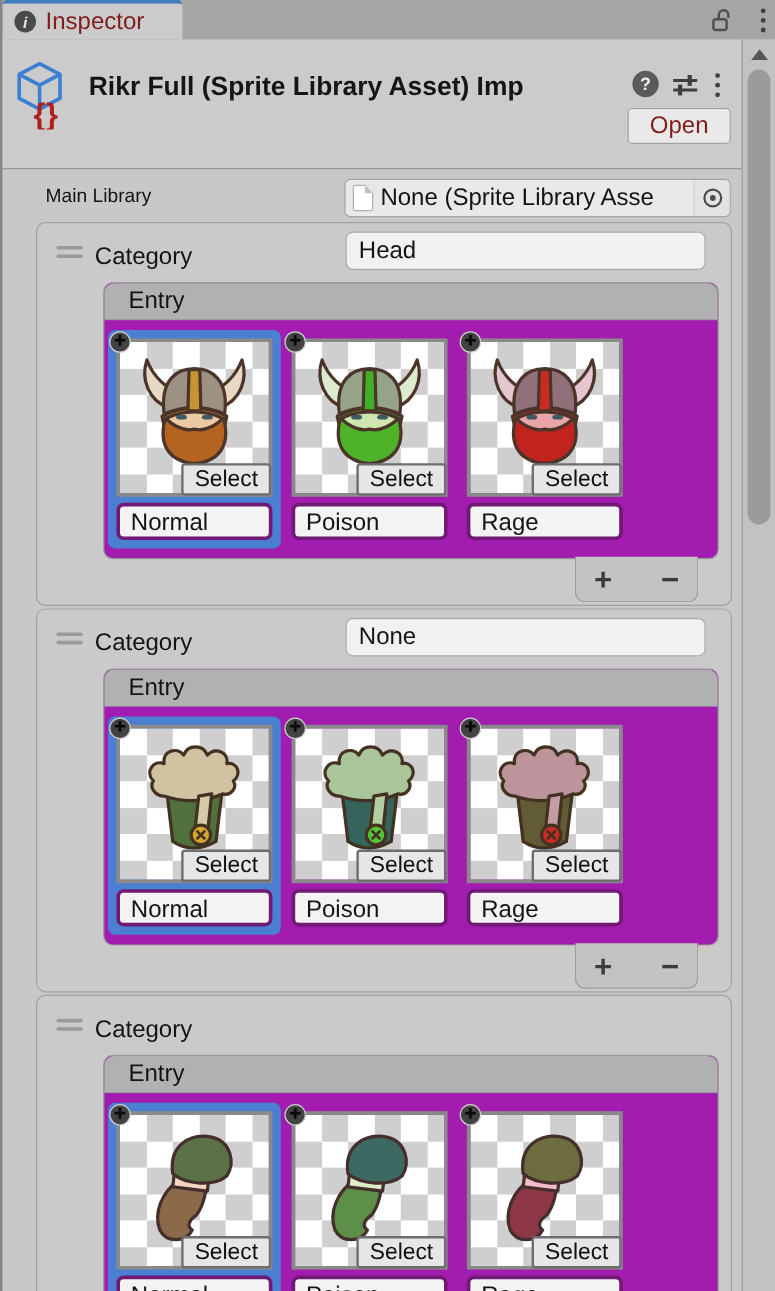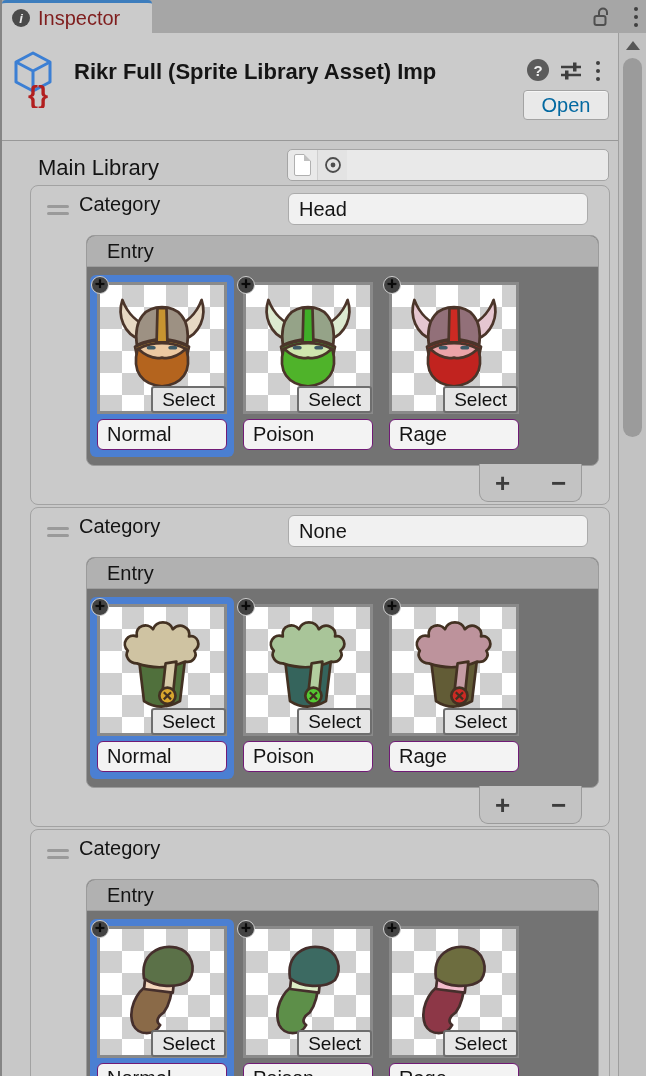--- a/index.html
+++ b/index.html
@@ -26,72 +26,72 @@
           border-bottom:1px solid #989898;}
   #asset-icon{position:absolute;left:12px;top:17px;}
   #asset-title{position:absolute;left:74px;top:26px;width:446px;font-size:22px;color:#151515;
           white-space:nowrap;overflow:hidden;font-weight:bold;}
   .hdr-ico{position:absolute;top:26px;cursor:pointer;}
   #help-ico{left:527px;width:22px;height:22px;border-radius:50%;background:#5b5b5b;color:#efefef;
           font-size:15px;font-weight:bold;display:flex;align-items:center;justify-content:center;}
   #preset-ico{left:559px;top:27px;}
   #hdr-kebab{left:596px;top:28px;}
   #open-btn{position:absolute;left:523px;top:57px;width:86px;height:30px;background:#e9e9e9;
-          border:1px solid #a3a3a3;border-radius:4px;font-size:20px;color:#0369a1;
+          border:1px solid #a3a3a3;border-radius:4px;font-size:20px;color:#7f1d1d;
           display:flex;align-items:center;justify-content:center;cursor:pointer;
           box-shadow:0 1px 0 rgba(255,255,255,.6) inset;}
 
   
   #scrollbar{position:absolute;left:618px;top:33px;width:28px;height:1043px;background:#c2c2c2;
           border-left:1px solid #9e9e9e;}
   #scroll-up{position:absolute;left:7px;top:8px;width:0;height:0;cursor:pointer;
           border-left:7px solid transparent;border-right:7px solid transparent;border-bottom:9px solid #565656;}
   #scroll-thumb{position:absolute;left:4px;top:25px;width:19px;height:379px;background:#9b9b9b;border-radius:10px;cursor:pointer;}
 
   
   #content{position:absolute;left:0;top:141px;width:618px;height:935px;padding-top:8px;}
   #mainlib-row{position:relative;height:36px;}
-  #mainlib-label{position:absolute;left:38px;top:6px;font-size:22px;}
+  #mainlib-label{position:absolute;left:38px;top:6px;font-size:16px;}
   #object-field{position:absolute;left:287px;top:0px;width:322px;height:32px;background:#e9e9e9;
           border:1px solid #a5a5a5;border-radius:5px;display:flex;align-items:center;cursor:pointer;overflow:hidden;}
   .doc-icon{width:17px;height:22px;background:#fff;border:1px solid #b0b0b0;border-radius:2px;margin:0 6px 0 6px;position:relative;flex:0 0 auto;}
   .doc-icon:before{content:"";position:absolute;right:-1px;top:-1px;border-style:solid;border-width:0 7px 7px 0;
           border-color:transparent #e9e9e9 #c0c0c0 transparent;}
   #object-value{font-size:20px;white-space:nowrap;overflow:hidden;flex:1 1 auto;}
   #object-picker{flex:0 0 30px;height:100%;display:flex;align-items:center;justify-content:center;
           border-left:1px solid #cfcfcf;background:#e3e3e3;cursor:pointer;}
 
   
   .cat-box{position:relative;margin:0 0 2px 30px;width:580px;background:#cacaca;
           border:1px solid #a2a2a2;border-radius:8px;padding-top:7px;}
   .cat-row{position:relative;height:34px;}
   .drag-handle{position:absolute;left:16px;top:12px;width:22px;}
   .drag-handle i{display:block;height:3px;background:#9a9a9a;border-radius:2px;margin-bottom:4px;}
-  .cat-label{position:absolute;left:48px;top:0;font-size:20px;}
+  .cat-label{position:absolute;left:48px;top:10px;font-size:20px;}
   .cat-field{position:absolute;left:257px;top:0;width:300px;height:32px;background:#f1f1f1;
           border:1px solid #ababab;border-radius:6px;font-size:20px;line-height:30px;padding-left:10px;cursor:text;}
 
-  .entry-box{margin:8px 0 0 55px;width:513px;border:1px solid #9b9b9b;border-radius:8px;background:#737373;}
+  .entry-box{margin:8px 0 0 55px;width:513px;border:1px solid #9b9b9b;border-radius:8px;background:#a21caf;}
   .entry-header{height:31px;background:#b1b1b1;border-bottom:1px solid #9e9e9e;border-radius:8px 8px 0 0;
           display:flex;align-items:center;padding-left:20px;font-size:20px;}
   .entry-list{display:flex;gap:2px;padding:8px 0 8px 3px;}
 
   .cell{width:144px;padding:7px;border-radius:6px;}
   .cell.selected{background:var(--selection-blue,#4b7fd2);}
   .thumb{position:relative;width:130px;height:132px;border:3px solid #8a8a8a;cursor:pointer;
          background:conic-gradient(#cfcfcf 25%,#ffffff 0 50%,#cfcfcf 0 75%,#ffffff 0);
          background-size:44px 44px;}
   .plus-btn{position:absolute;left:-9px;top:-9px;width:18px;height:18px;border-radius:50%;background:#434343;
          border:1px solid #cfcfcf;color:#000;display:flex;align-items:center;justify-content:center;cursor:pointer;z-index:3;}
   .plus-btn span{font-size:17px;font-weight:bold;color:#0a0a0a;line-height:14px;margin-top:-2px;
          text-shadow:0 0 1px #000;}
   .sprite{position:absolute;left:8px;top:4px;width:108px;height:112px;}
   .select-btn{position:absolute;right:-2px;bottom:-2px;background:#e6e6e6;border:2px solid #6e6e6e;
          border-radius:3px;font-size:19px;padding:1px 9px 0 9px;cursor:pointer;z-index:2;color:#101010;}
-  .name-field{margin-top:5px;width:130px;height:31px;background:#f3f3f3;border:1px solid #701a75;
+  .name-field{margin-top:5px;width:130px;height:31px;background:#f3f3f3;border:3px solid #701a75;
          border-radius:6px;font-size:20px;line-height:29px;padding-left:9px;cursor:text;overflow:hidden;}
 
   .list-footer{height:38px;position:relative;}
   .footer-tab{position:absolute;right:27px;top:-2px;width:103px;height:38px;background:#c3c3c3;
          border:1px solid #9b9b9b;border-top:none;border-radius:0 0 9px 9px;
          display:flex;align-items:center;justify-content:center;gap:26px;}
   .footer-tab .fbtn{width:30px;text-align:center;font-size:26px;font-weight:bold;color:#3c3c3c;cursor:pointer;line-height:30px;}
 </style>
 </head>
 <body>
@@ -174,20 +174,21 @@
     <div id="scroll-up"></div>
     <div id="scroll-thumb"></div>
   </div>
 
   <div id="content">
 
     <div id="mainlib-row">
       <span id="mainlib-label">Main Library</span>
       <div id="object-field">
         <span class="doc-icon"></span>
+        <span id="object-value">None (Sprite Library Asse</span>
         <span id="object-picker">
           <svg width="20" height="20" viewBox="0 0 20 20">
             <circle cx="10" cy="10" r="7" fill="none" stroke="#4d4d4d" stroke-width="1.8"></circle>
             <circle cx="10" cy="10" r="2.4" fill="#4d4d4d"></circle>
           </svg>
         </span>
       </div>
     </div>
 
     <div class="cat-box">

